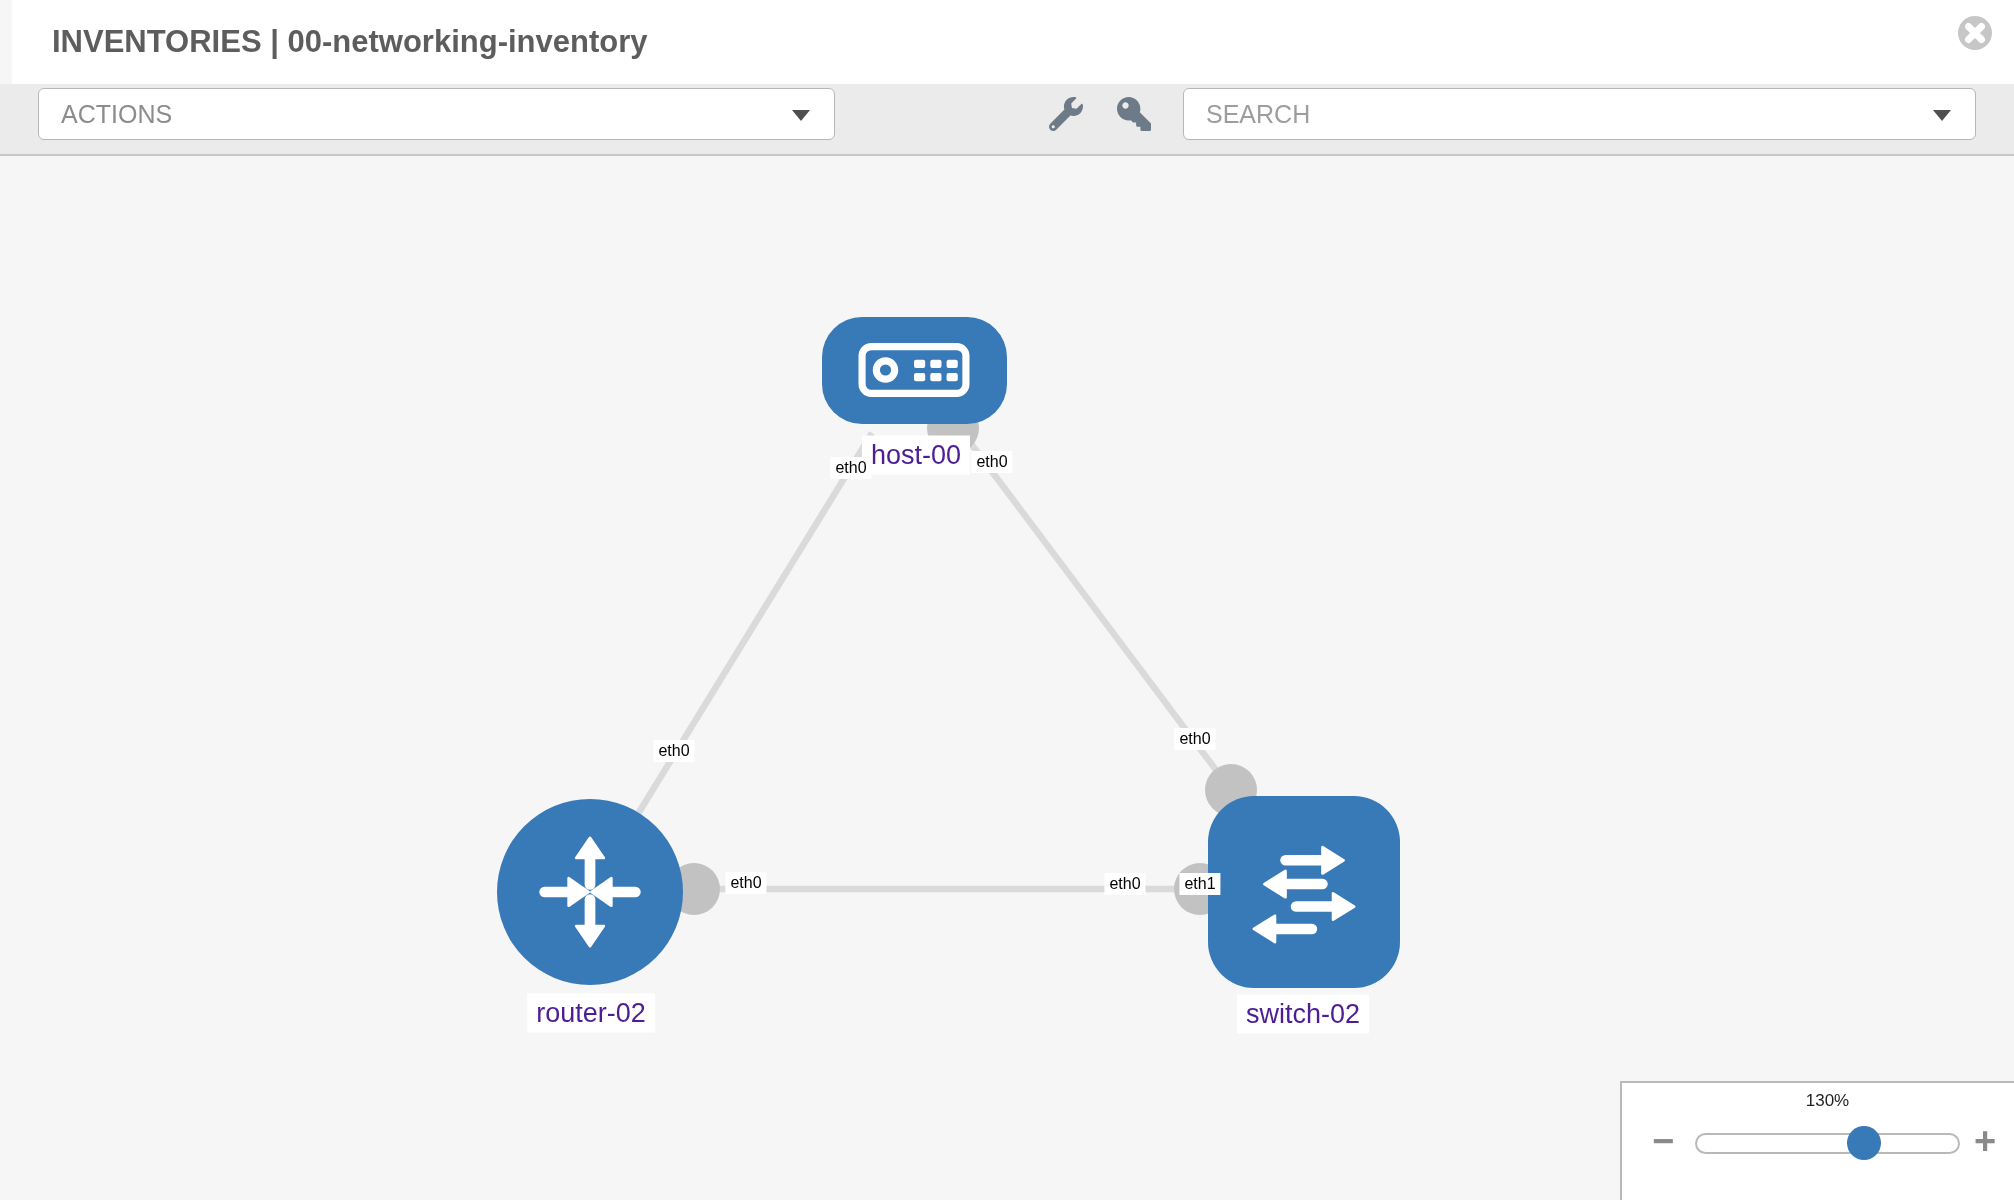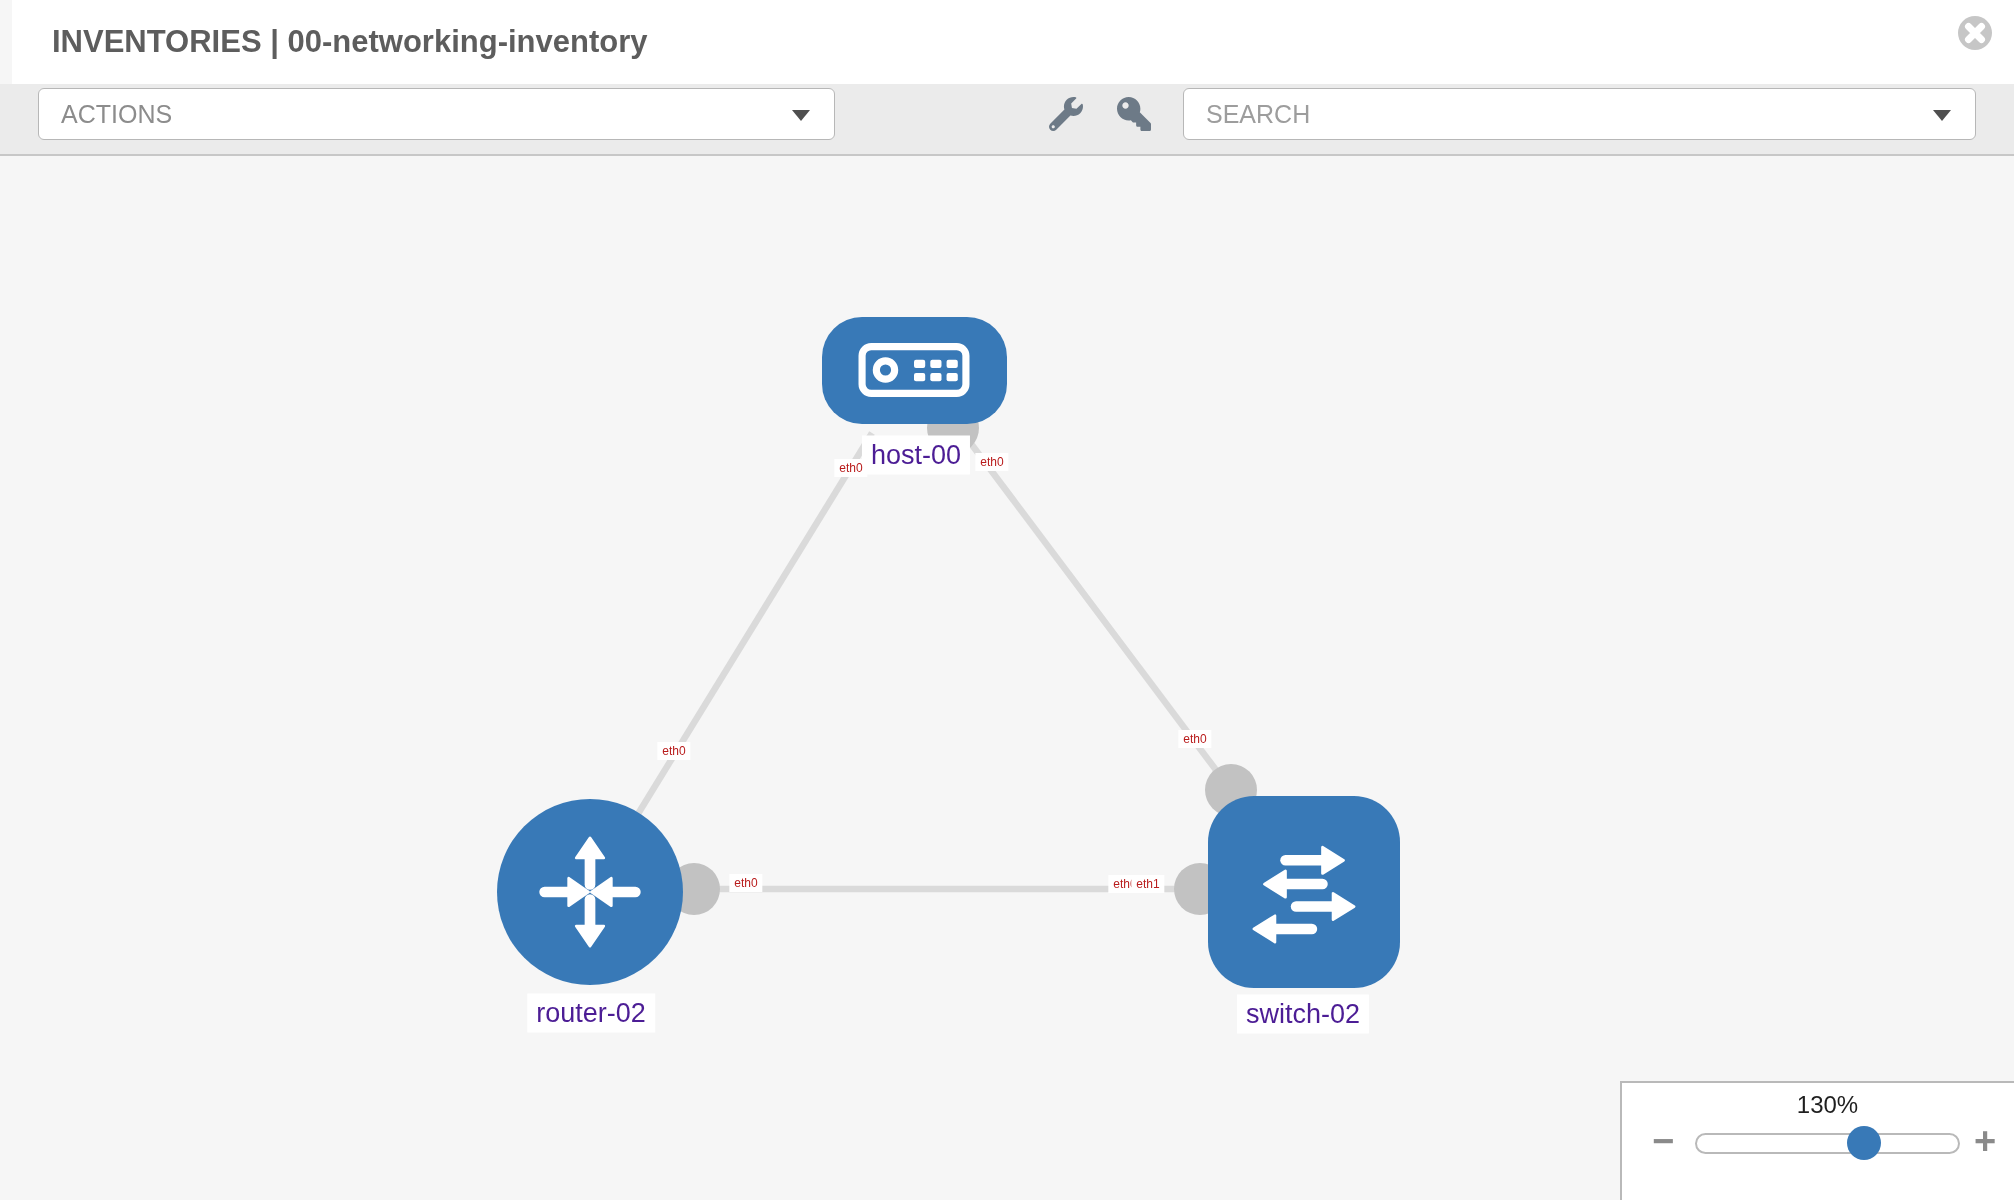--- a/index.html
+++ b/index.html
@@ -35,27 +35,27 @@
 
   .node{position:absolute;display:flex;align-items:center;justify-content:center;
         background:#3879b7;cursor:pointer;}
   .node.host{width:185px;height:107px;border-radius:40px;}
   .node.router{width:186px;height:186px;border-radius:50%;}
   .node.switch{width:192px;height:192px;border-radius:46px;}
 
   .node-label{position:absolute;transform:translate(-50%,-50%);background:#ffffff;
               color:#4c1d95;font-size:27px;padding:4px 9px;white-space:nowrap;}
   .port-label{position:absolute;transform:translate(-50%,-50%);background:#ffffff;
-              color:#b91c1c;font-size:12px;padding:2px 5px;white-space:nowrap;}
+              color:#000000;font-size:16px;padding:2px 5px;white-space:nowrap;}
 
   
   .zoom-panel{position:absolute;left:1620px;top:925px;width:430px;height:150px;
               background:#ffffff;border:2px solid #b9b9b9;box-sizing:border-box;}
   .zoom-value{position:absolute;left:73px;top:8px;width:265px;text-align:center;
-              font-size:24px;color:#1f1f1f;}
+              font-size:17px;color:#1f1f1f;}
   .zoom-minus,.zoom-plus{position:absolute;top:38px;font-size:38px;font-weight:bold;
               color:#8a8a8a;cursor:pointer;line-height:40px;}
   .zoom-minus{left:30px;}
   .zoom-plus{left:352px;}
   .zoom-track{position:absolute;left:73px;top:50px;width:265px;height:21px;background:#ffffff;
               border:2px solid #b9b9b9;border-radius:12px;box-sizing:border-box;cursor:pointer;}
   .zoom-handle{position:absolute;top:-9px;width:34px;height:34px;border-radius:50%;
                background:#3879b7;cursor:grab;}
 </style>
 </head>
@@ -156,21 +156,21 @@
     <div class="node-label" id="label-1" style="left: 591px; top: 857px;">router-02</div>
     <div class="node-label" id="label-2" style="left: 1303px; top: 858px;">switch-02</div>
 
     <div id="port-labels">
         <span class="port-label" style="left: 851px; top: 312px;">eth0</span>
         <span class="port-label" style="left: 992px; top: 306px;">eth0</span>
         <span class="port-label" style="left: 674px; top: 595px;">eth0</span>
         <span class="port-label" style="left: 1195px; top: 583px;">eth0</span>
         <span class="port-label" style="left: 746px; top: 727px;">eth0</span>
         <span class="port-label" style="left: 1125px; top: 728px;">eth0</span>
-        <span class="port-label" style="left: 1148px; top: 728px;">eth1</span>
+        <span class="port-label" style="left: 1200px; top: 728px;">eth1</span>
       </div>
 
     <div class="zoom-panel">
       <div class="zoom-value">130%</div>
       <span class="zoom-minus">−</span>
       <div class="zoom-track">
         <div class="zoom-handle" id="zoom-handle" style="left: calc(64% - 17px);"></div>
       </div>
       <span class="zoom-plus">+</span>
     </div>

